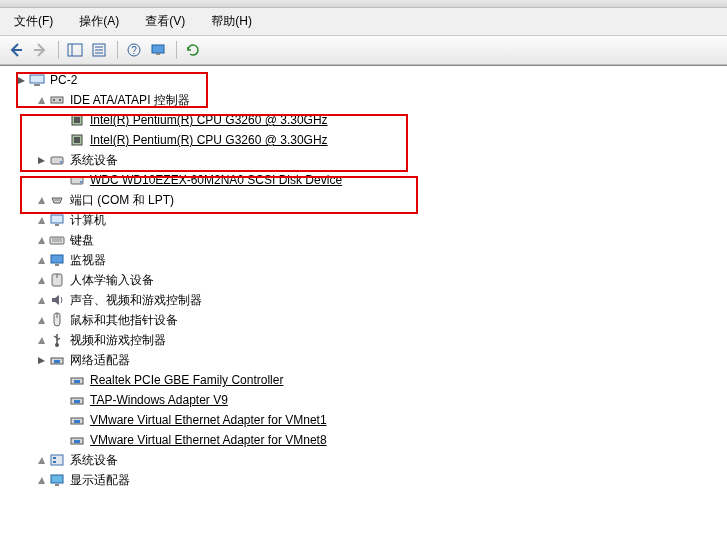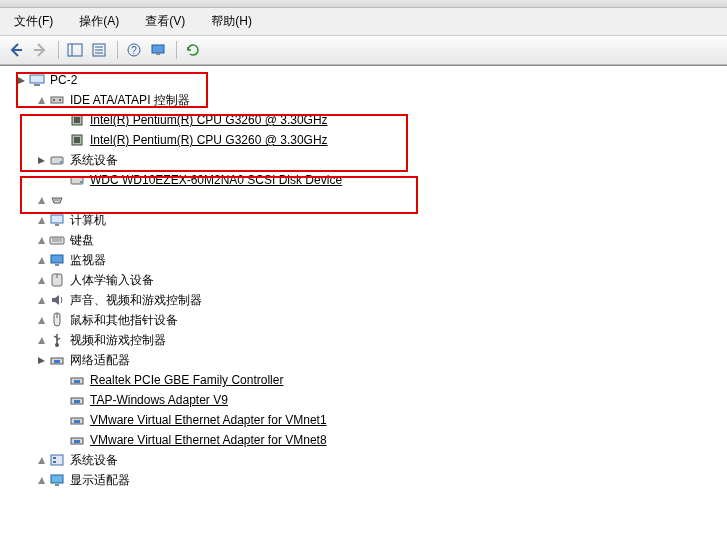--- a/index.html
+++ b/index.html
@@ -260,20 +260,21 @@
           </svg>
         </span>
       <span class="icon">
           <svg viewBox="0 0 16 16">
             <path d="M3 6 H13 L11 11 H5 Z" fill="#d8d8d8" stroke="#555"></path>
             <circle cx="6" cy="8" r="0.7" fill="#555"></circle>
             <circle cx="8" cy="8" r="0.7" fill="#555"></circle>
             <circle cx="10" cy="8" r="0.7" fill="#555"></circle>
           </svg>
         </span>
+      <span class="label">端口 (COM 和 LPT)</span>
     </div>
 
     <div class="node ind2">
       <span class="expander ex-collapsed">
           <svg viewBox="0 0 9 9">
             <path d="M1 1 L8 5 L1 8 Z" fill="#888"></path>
           </svg>
         </span>
       <span class="icon">
           <svg viewBox="0 0 16 16">

